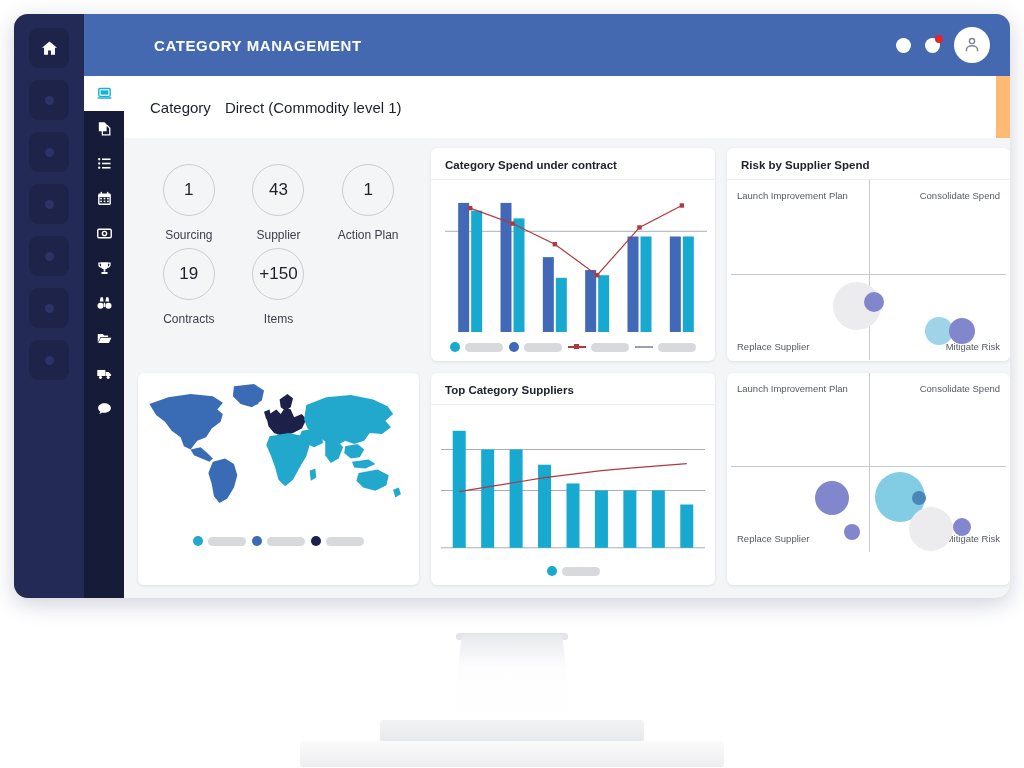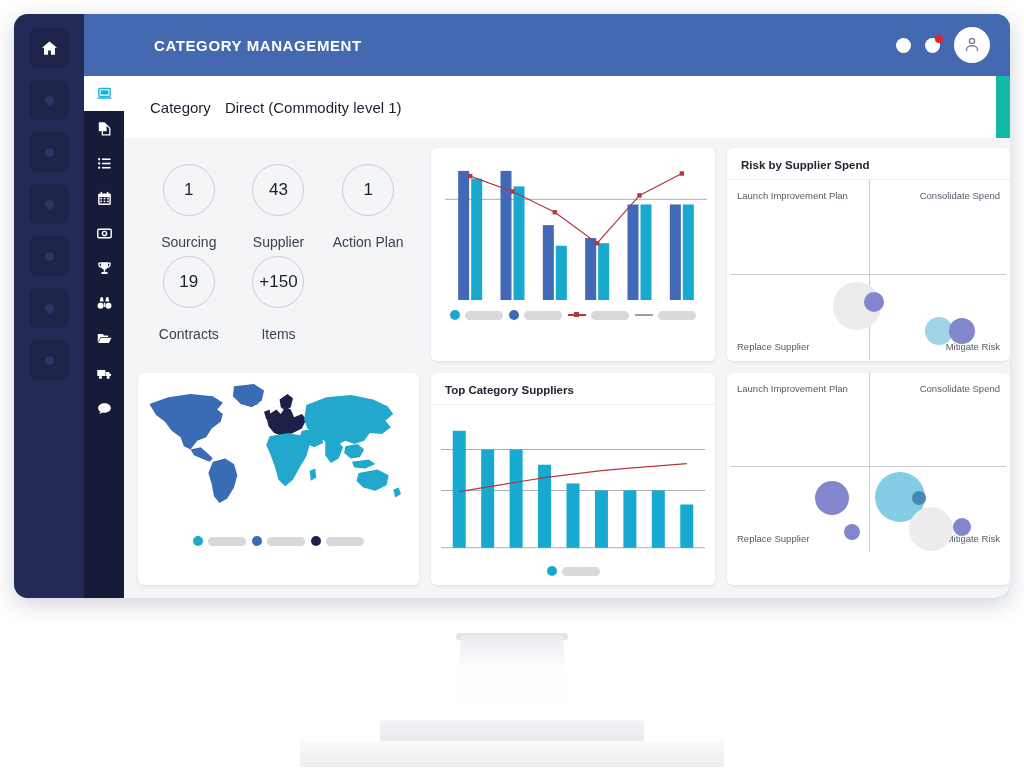--- a/index.html
+++ b/index.html
@@ -10,21 +10,21 @@
     overflow: hidden;
   }
 
   
   #monitor {
     position: absolute; left: 0; top: 0; width: 1024px; height: 768px;
   }
   #monitor-screen {
     position: absolute; left: 14px; top: 14px;
     width: 996px; height: 584px;
-    background: #14b8a6;
+    background: #fdba74;
     border-radius: 14px;
     box-shadow: 0 6px 22px rgba(40,50,90,.22);
     overflow: hidden;
   }
   #monitor-neck {
     position: absolute; left: 452px; top: 635px;
     width: 120px; height: 90px;
     background: linear-gradient(180deg,#e9eaee 0%,#fdfdfe 35%,#ffffff 100%);
     clip-path: polygon(8% 0%, 92% 0%, 100% 100%, 0% 100%);
   }
@@ -137,21 +137,21 @@
     display: grid; grid-template-columns: repeat(3, 1fr);
     row-gap: 6px; padding: 16px 6px 0 6px;
   }
   .kpi { display: flex; flex-direction: column; align-items: center; }
   .kpi-circle {
     width: 52px; height: 52px; border-radius: 50%;
     border: 1px solid #c9ccd2; background: #f4f5f7;
     display: flex; align-items: center; justify-content: center;
     font-size: 17px; color: #1d212b;
   }
-  .kpi-label { margin-top: 18px; font-size: 14px; color: #3c4150; }
+  .kpi-label { margin-top: 12px; font-size: 12px; color: #3c4150; }
 
   
   .chart-svg { width: 100%; height: 100%; display: block; }
 
   
   .legend-row {
     position: absolute; left: 0; right: 0; bottom: 8px;
     display: flex; align-items: center; justify-content: center; gap: 6px;
   }
   .legend-item { display: flex; align-items: center; gap: 5px; }
@@ -342,20 +342,21 @@
               <div class="kpi-label">Contracts</div>
             </div>
             <div class="kpi">
               <div class="kpi-circle">+150</div>
               <div class="kpi-label">Items</div>
             </div>
           </div>
         </div>
 
         <div class="card">
+          <div class="card-title">Category Spend under contract</div>
           <div class="card-body">
             <svg class="chart-svg" id="chart-spend" viewBox="0 0 284 180" preserveAspectRatio="none">
                 <line x1="14" x2="276" y1="51.30909090909091" y2="51.30909090909091" stroke="#a9aeb8" stroke-width="1"></line>
                 <rect x="27.16666666666667" width="11" y="22.909090909090907" height="129.0909090909091" fill="#4169b8"></rect>
                 <rect x="40.16666666666667" width="11" y="30.654545454545456" height="121.34545454545454" fill="#17a9d0"></rect>
                 <rect x="69.5" width="11" y="22.909090909090907" height="129.0909090909091" fill="#4169b8"></rect>
                 <rect x="82.5" width="11" y="38.39999999999999" height="113.60000000000001" fill="#17a9d0"></rect>
                 <rect x="111.83333333333334" width="11" y="77.12727272727274" height="74.87272727272726" fill="#4169b8"></rect>
                 <rect x="124.83333333333334" width="11" y="97.78181818181818" height="54.21818181818182" fill="#17a9d0"></rect>
                 <rect x="154.16666666666666" width="11" y="90.03636363636363" height="61.96363636363637" fill="#4169b8"></rect>

